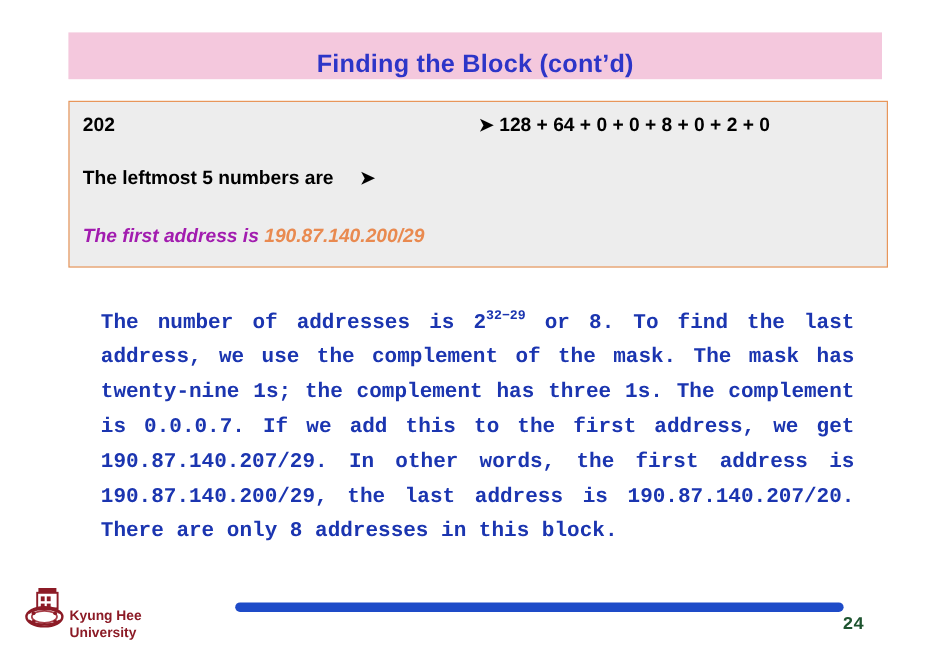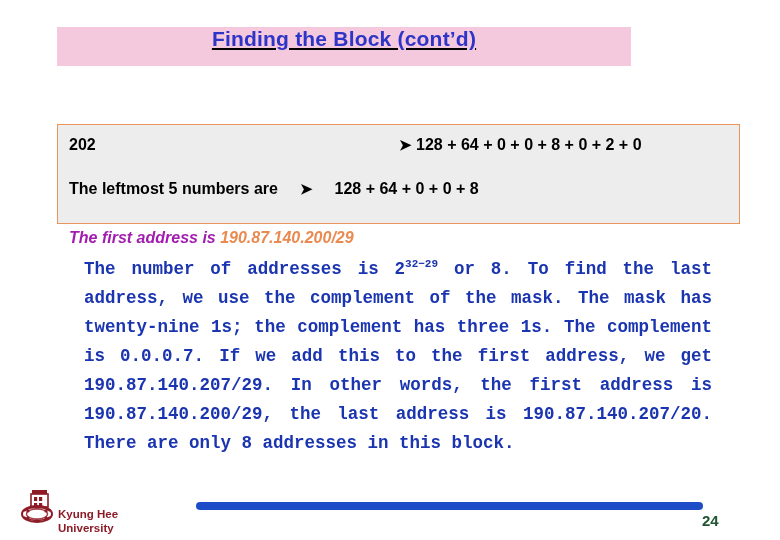--- a/index.html
+++ b/index.html
@@ -13,47 +13,45 @@
     font-family: "Liberation Sans", sans-serif;
     overflow: hidden;
     position: relative;
   }
 
   
   #title-banner {
     position: absolute;
     left: 57px;
     top: 27px;
-    width: 574px;
+    width: 678px;
     height: 39px;
     background: #f4c8dd;
     display: flex;
-    align-items: flex-start;
+    align-items: flex-end;
     justify-content: center;
-    text-decoration: underline;
   }
   #title-banner .title-text {
     color: #2d35c8;
     font-size: 21px;
     font-weight: bold;
     letter-spacing: 0.2px;
     white-space: nowrap;
   }
 
   
   #content-box {
     position: absolute;
     left: 57px;
     top: 84px;
     width: 683px;
-    height: 100px;
+    height: 139px;
     box-sizing: border-box;
     background: #ededed;
     border: 1px solid #e8965a;
-    margin-top: 40px;
   }
 
   .box-row {
     position: absolute;
     white-space: nowrap;
   }
 
   #row-202 {
     left: 11px;
     top: 11px;
@@ -156,21 +154,21 @@
     height: 8px;
     background: #1e4bc8;
     border-radius: 4px;
   }
 
   #footer-page-number {
     position: absolute;
     left: 702px;
     top: 512px;
     color: #1e5430;
-    font-family: Liberation Sans, sans-serif;
+    font-family: Liberation Mono, monospace;
     font-size: 15px;
     font-weight: bold;
     text-align: center;
   }
 </style>
 </head>
 <body>
 
 <div id="title-banner">
   <span class="title-text">Finding the Block (cont’d)</span>
@@ -182,21 +180,20 @@
     <span class="lhs">202</span>
     <span class="rhs">
       <span class="arrow-glyph">➤</span>
       <span>128 + 64 + 0 + 0 + 8 + 0 + 2 + 0</span>
     </span>
   </div>
 
   <div class="box-row" id="row-leftmost">
     <span>The leftmost 5 numbers are</span>
     <span class="arrow-glyph">➤</span>
-    <span>128 + 64 + 0 + 0 + 8</span>
   </div>
 
   <div class="box-row" id="row-firstaddr">
     <span class="label-blue">The first address is</span>
     <span class="value-orange">190.87.140.200/29</span>
   </div>
 
 </div>
 
 <p id="body-paragraph"><span>The number of addresses is 2</span><sup>32−29</sup><span> or 8. To find the last address, we use the complement of the mask. The mask has twenty-nine 1s; the complement has three 1s. The complement is 0.0.0.7. If we add this to the first address, we get 190.87.140.207/29. In other words, the first address is 190.87.140.200/29, the last address is 190.87.140.207/20. There are only 8 addresses in this block.</span></p>

